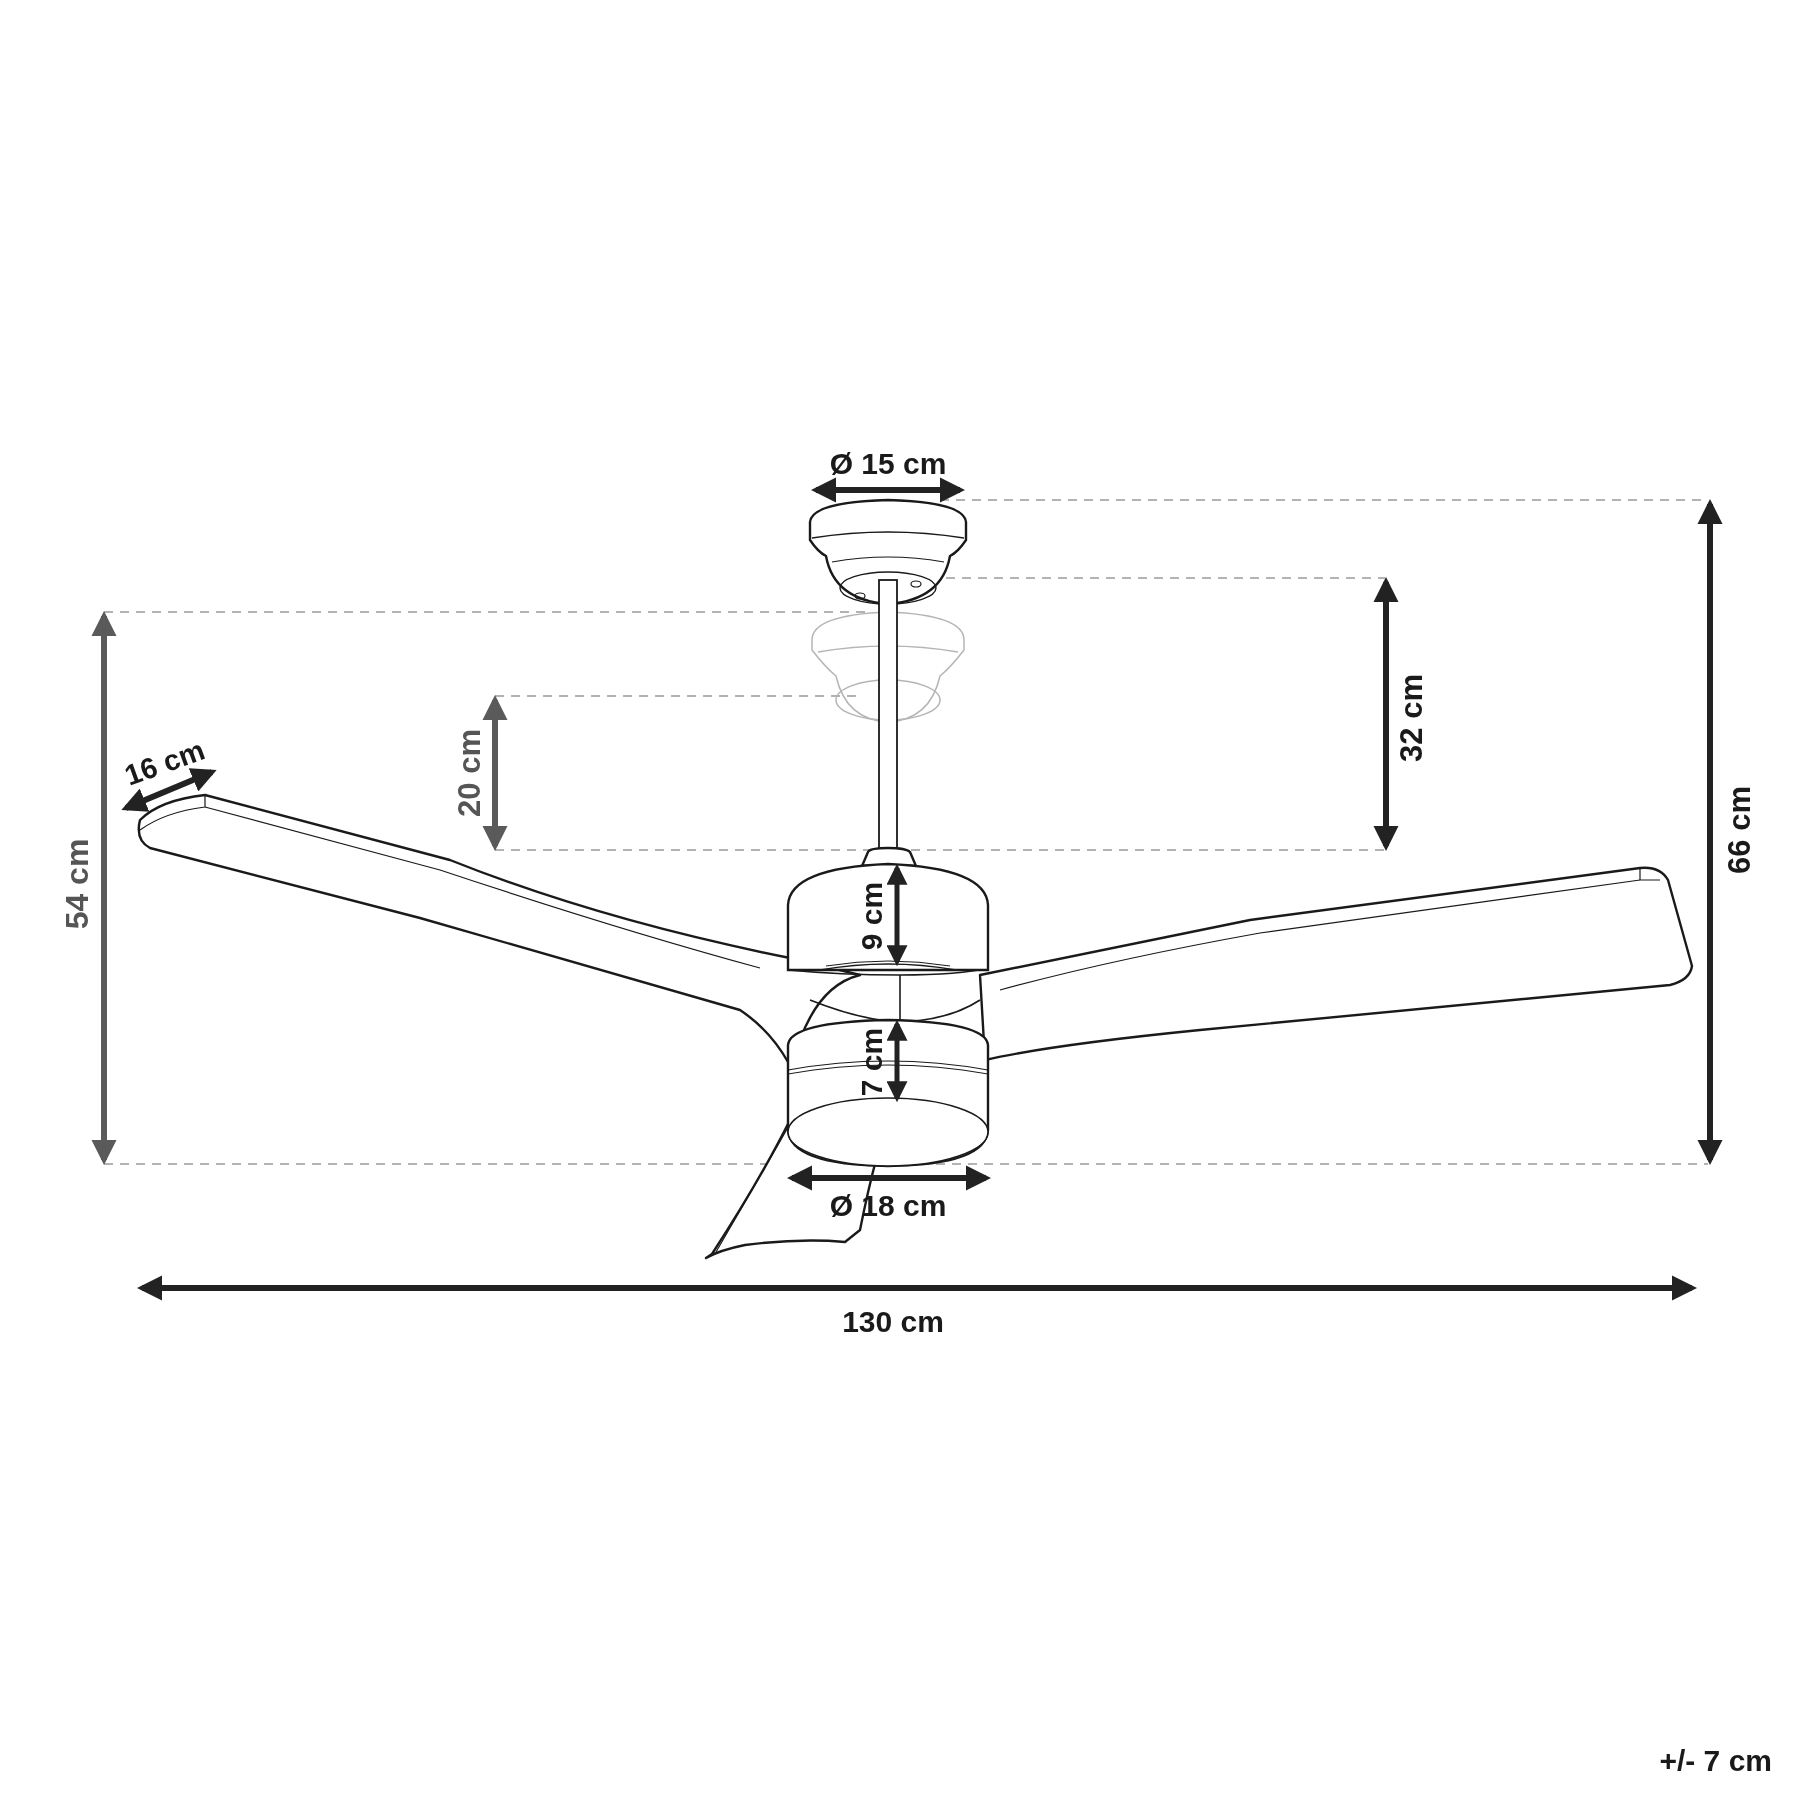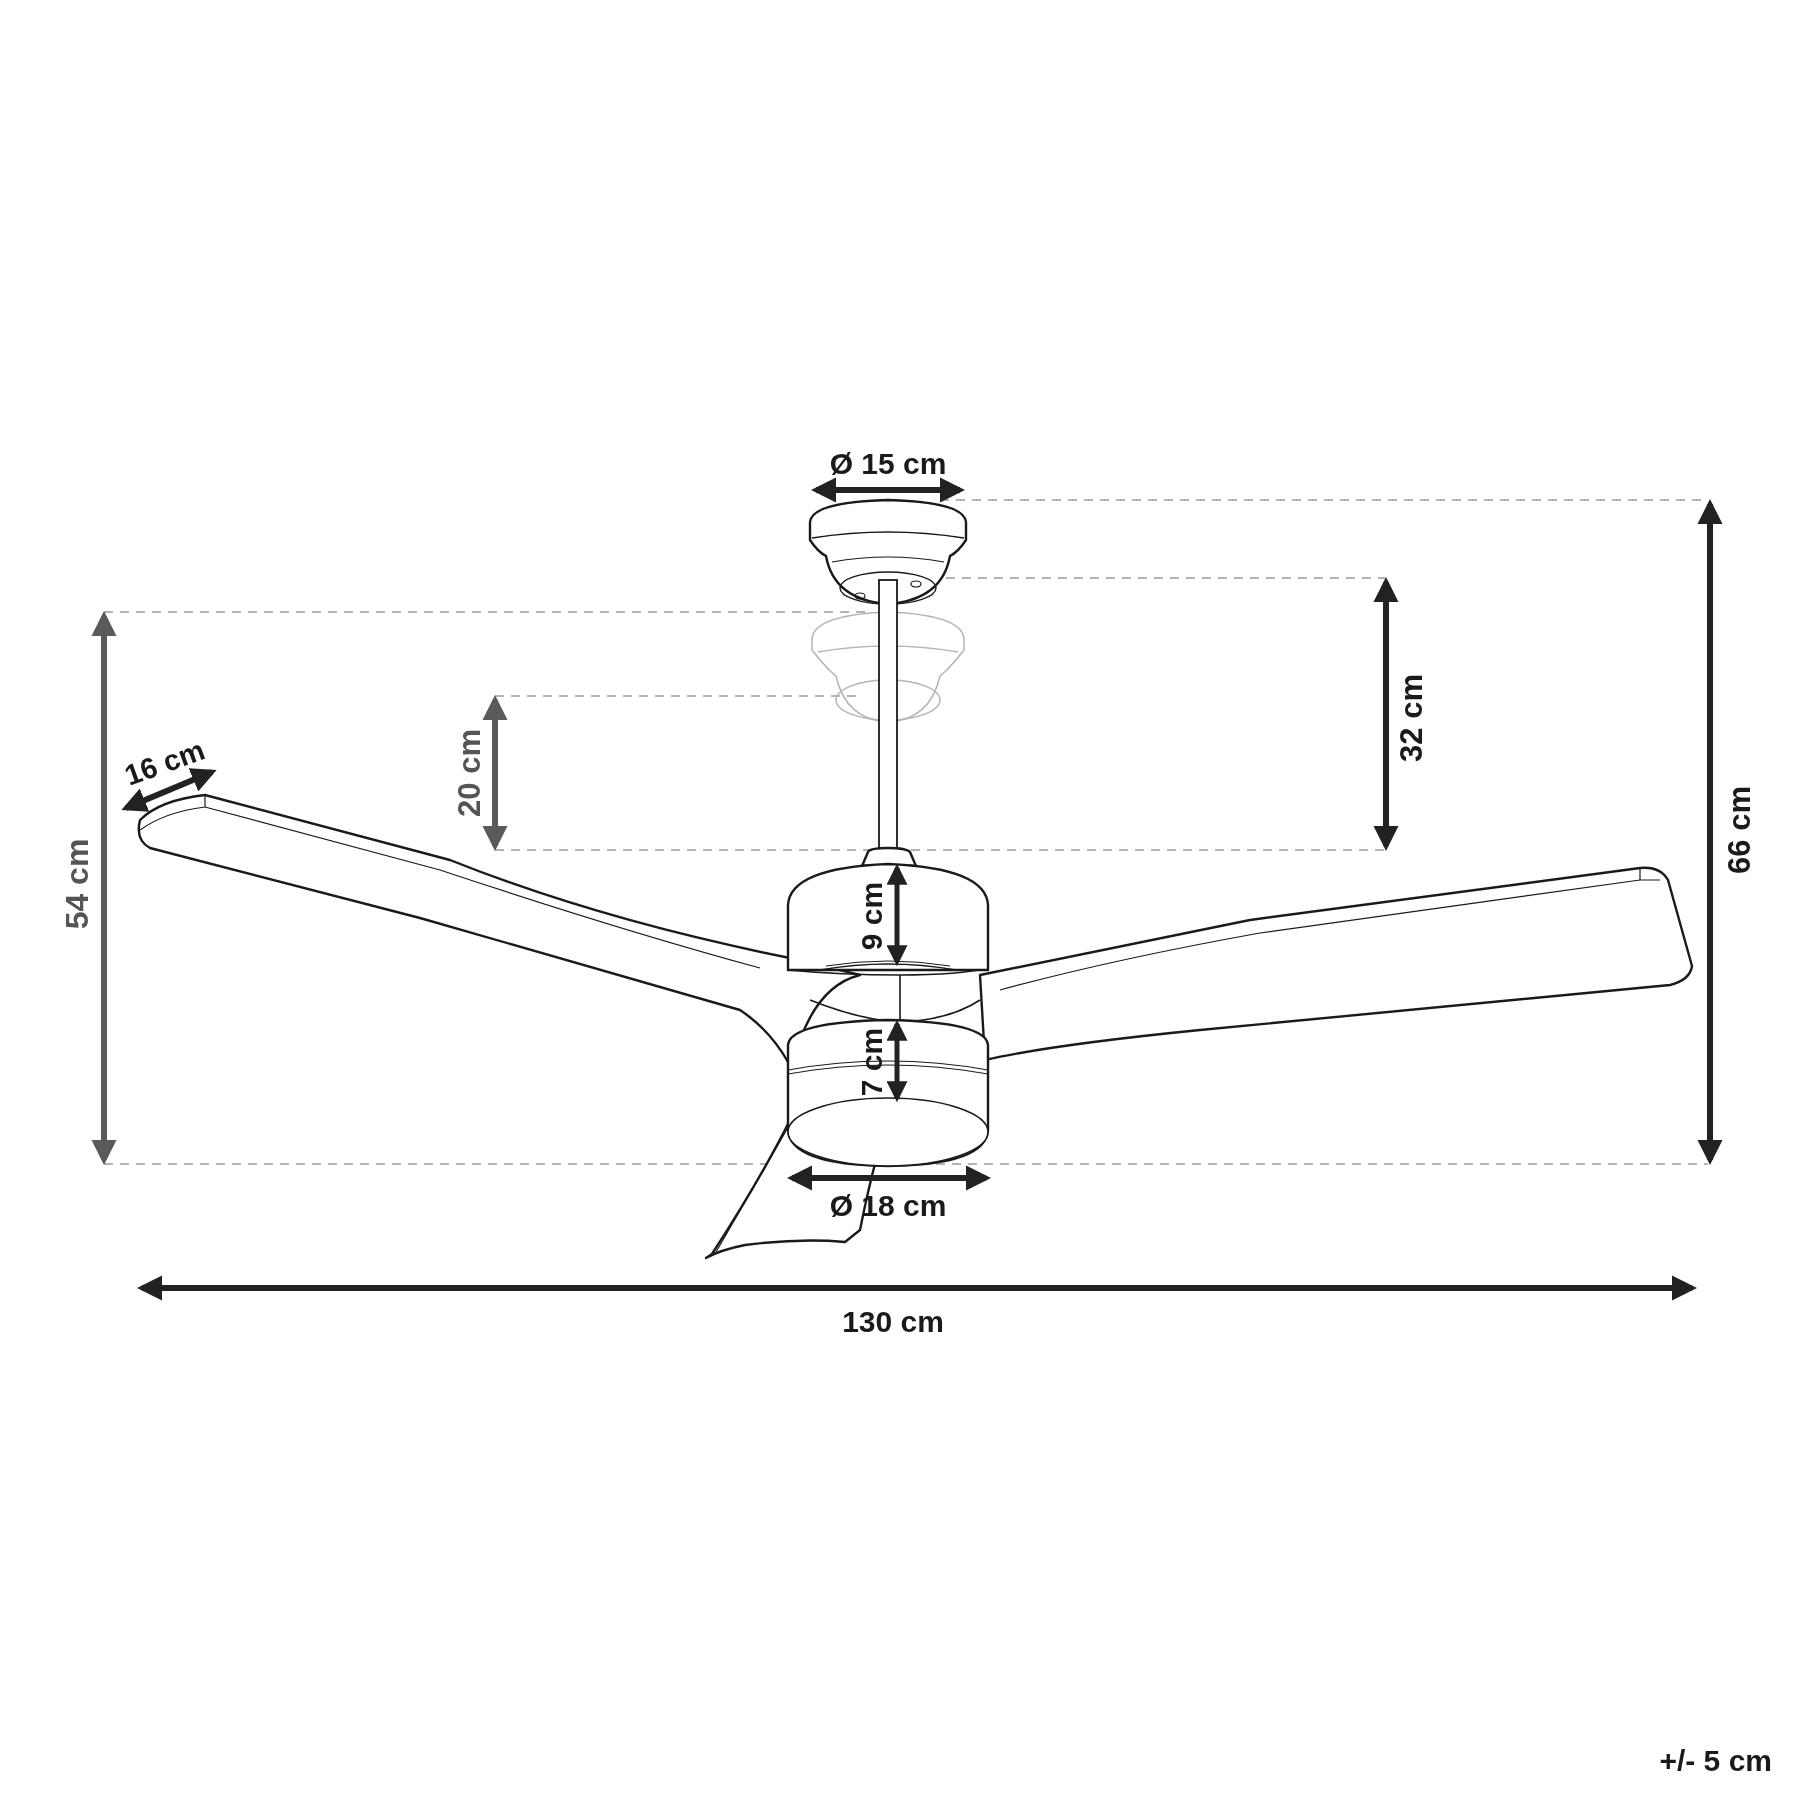--- a/index.html
+++ b/index.html
@@ -117,13 +117,13 @@
     <text class="lbl lbl-grey" x="0" y="0" font-size="31" text-anchor="middle" transform="translate(480,773) rotate(-90)"></text>
     <text class="lbl lbl-grey" x="0" y="0" font-size="31" text-anchor="middle" transform="translate(480,773) rotate(-90)">20 cm</text>
     <text class="lbl" x="0" y="0" font-size="29" text-anchor="middle" transform="translate(168,772) rotate(-20)">16 cm</text>
     <text class="lbl" x="0" y="0" font-size="30" text-anchor="middle" transform="translate(882,916) rotate(-90)">9 cm</text>
     <text class="lbl" x="0" y="0" font-size="30" text-anchor="middle" transform="translate(882,1062) rotate(-90)">7 cm</text>
     <text class="lbl" x="888" y="1216" font-size="30" text-anchor="middle">Ø 18 cm</text>
     <text class="lbl" x="893" y="1332" font-size="30" text-anchor="middle">130 cm</text>
   </g>
 </svg>
 
-<div class="tol">+/- 5 cm</div>
+<div class="tol">+/- 7 cm</div>
 
 </body></html>

